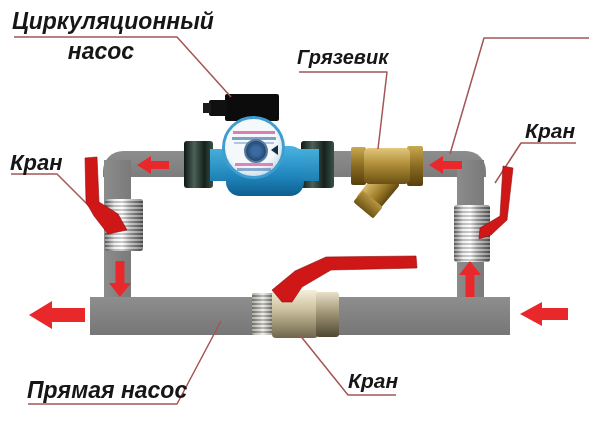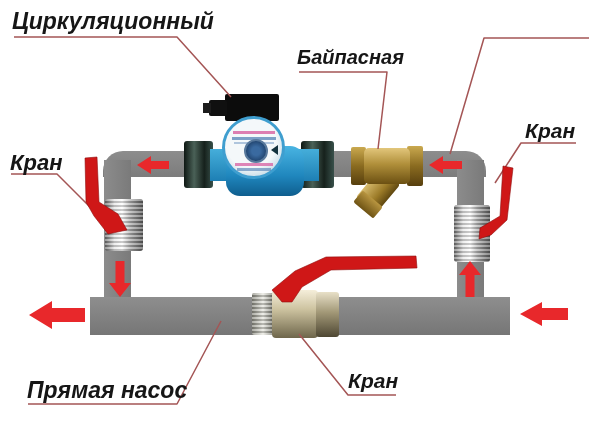--- a/index.html
+++ b/index.html
@@ -148,22 +148,23 @@
     <polygon class="flow" points="29,315 52,301 52,308 85,308 85,322 52,322 52,329"></polygon>
     <polygon class="flow" points="520,314 542,302 542,308 568,308 568,320 542,320 542,326"></polygon>
 
     <polygon class="handle" points="85,158 97,157 99,202 118,214 127,230 108,234 94,216 86,202"></polygon>
     <polygon class="handle" points="503,166 513,168 507,220 491,235 479,239 480,228 495,219 500,216"></polygon>
     <polygon class="handle" points="282,302 272,290 295,271 326,257 416,256 417,268 331,270 302,287 292,302"></polygon>
   </svg>
 
   <div class="lbl lbl-pump">
     <div>Циркуляционный</div>
+    <div>насос</div>
   </div>
-  <div class="lbl lbl-grz">Байпасная</div>
+  <div class="lbl lbl-grz">Грязевик</div>
   <div class="lbl lbl-bypass">
   </div>
   <div class="lbl lbl-kran-l">Кран</div>
   <div class="lbl lbl-kran-r">Кран</div>
   <div class="lbl lbl-kran-c">Кран</div>
   <div class="lbl lbl-straight">Прямая насос</div>
 
 </div>
 
 </body></html>

